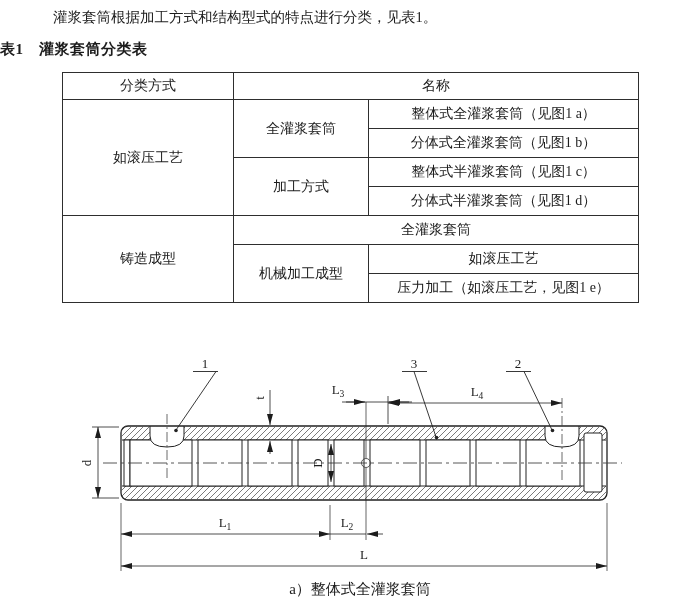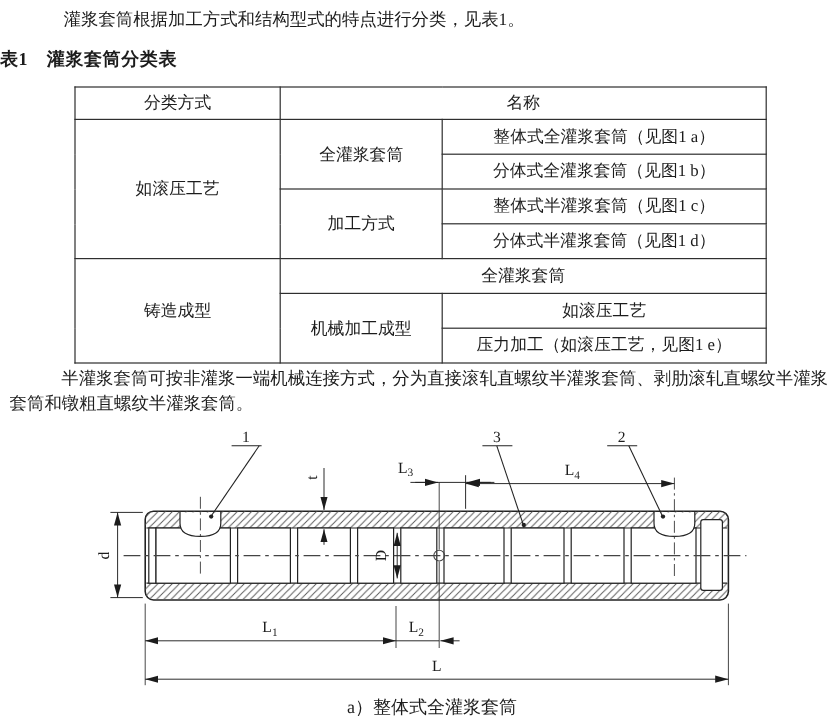--- a/index.html
+++ b/index.html
@@ -69,21 +69,20 @@
     <tr>
       <td rowspan="2">机械加工成型</td>
       <td>如滚压工艺</td>
     </tr>
     <tr>
           <td>压力加工（如滚压工艺，见图1 e）</td>
         </tr>
   </tbody>
     </table>
 
-  <div id="para2" class="para">半灌浆套筒可按非灌浆一端机械连接方式，分为直接滚轧直螺纹半灌浆套筒、剥肋滚轧直螺纹半灌浆套筒和镦粗直螺纹半灌浆套筒。</div>
 
   <svg style="position:absolute;left:60px;top:355px;" width="640" height="249" viewBox="60 355 640 249">
     <defs>
       <pattern id="hatch" width="6" height="6" patternUnits="userSpaceOnUse">
         <path d="M-1,7 L7,-1 M-1,1 L1,-1 M5,7 L7,5" stroke="#5a5a5a" stroke-width="0.8" fill="none"></path>
       </pattern>
       <clipPath id="bodyclip">
           <rect x="121" y="426" width="486" height="74" rx="7"></rect>
         </clipPath>
       <marker id="arr" markerUnits="userSpaceOnUse" markerWidth="12" markerHeight="8" refX="11" refY="4" orient="auto-start-reverse">

